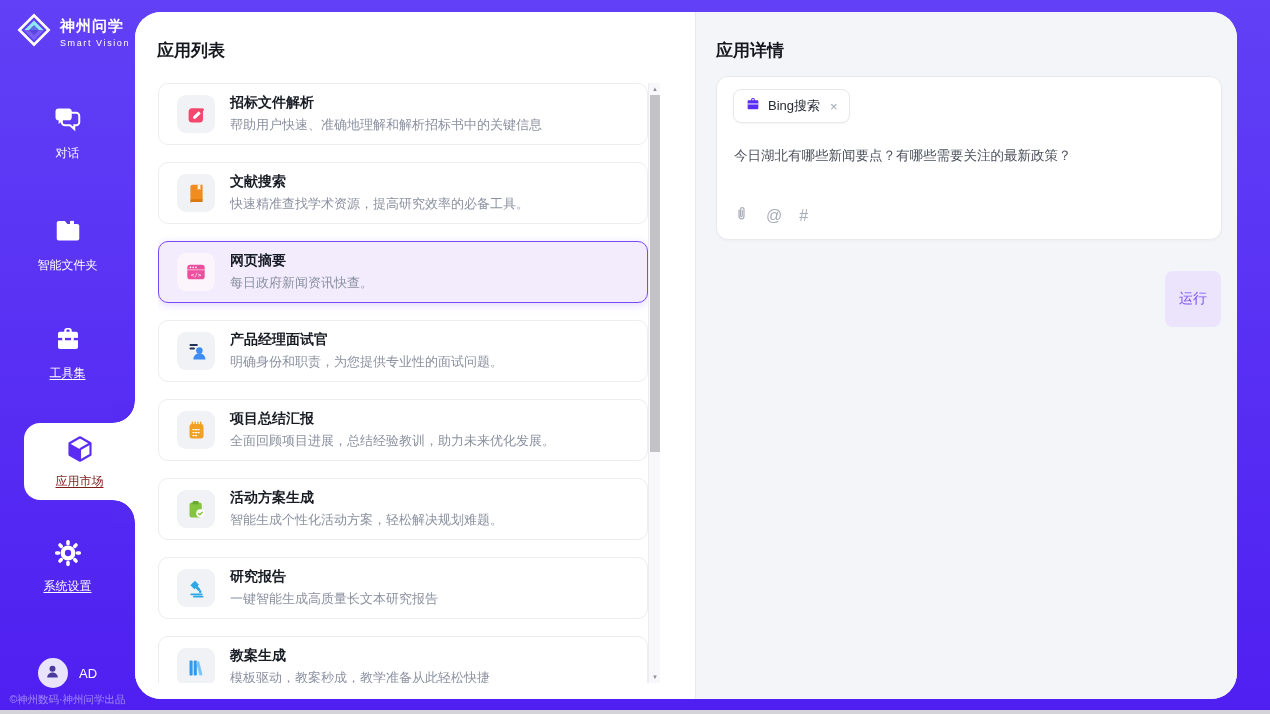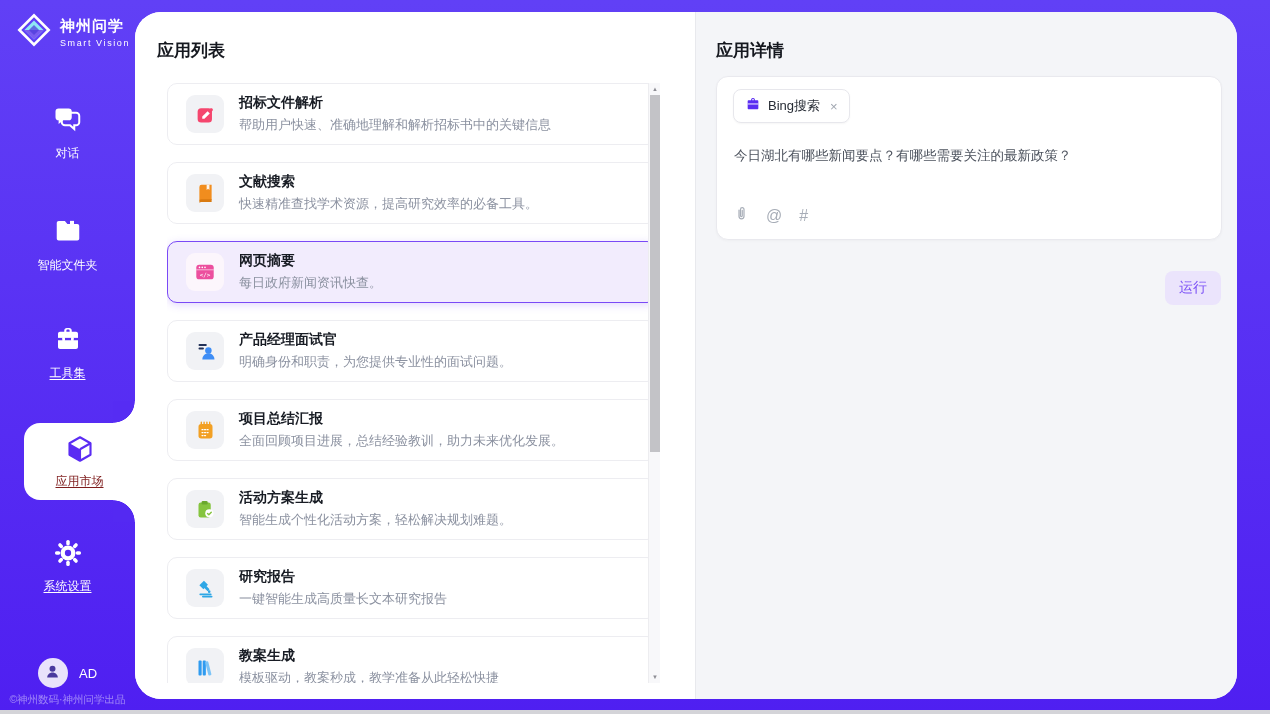--- a/index.html
+++ b/index.html
@@ -29,21 +29,21 @@
   .avatar { width:30px; height:30px; border-radius:50%; background:#e9e3fb; display:flex; align-items:center; justify-content:center; cursor:pointer; }
   .user-name { color:#fff; font-size:13px; }
   .sidebar-footer { position:absolute; bottom:7px; left:0; width:135px; text-align:center; color:rgba(255,255,255,0.45); font-size:10.5px; white-space:nowrap; }
 
   
   .content { position:absolute; left:135px; top:12px; width:1102px; height:687px; background:#fff; border-radius:26px; overflow:hidden; display:flex; z-index:5;gap:12px; }
 
   
   .left-panel { width:548px; background:#fff; position:relative; flex:none; }
   .panel-title { position:absolute; top:27px; left:22px; font-size:17px; font-weight:bold; color:#15181f; }
-  .app-list { position:absolute; top:71px; left:32px; width:490px; height:600px; overflow:hidden; }
+  .app-list { position:absolute; top:71px; left:23px; width:490px; height:600px; overflow:hidden; }
   .card { height:62px; margin-bottom:17px; border:1px solid #ededf1; border-radius:10px; background:#fff; display:flex; align-items:center; padding-left:18px; cursor:pointer; }
   .card.selected { background:#f2ecfd; border-color:#7a49f6; box-shadow:0 2px 8px rgba(122,73,246,.22); }
   .tile { width:38px; height:38px; border-radius:9px; background:#f1f2f5; display:flex; align-items:center; justify-content:center; margin-right:15px; flex:none; }
   .card.selected .tile { background:#fcf6fc; }
   .card-title { font-size:14px; font-weight:bold; color:#181c24; }
   .card-desc { font-size:13px; color:#8b91a0; margin-top:4px; }
 
   
   .scrollbar { position:absolute; top:71px; right:23px; width:12px; height:600px; background:#f8f8fa; border-left:1px solid #ededf0; }
   .scroll-arrow { position:absolute; left:0; width:12px; height:12px; color:#8d8d94; font-size:6px; line-height:12px; text-align:center; cursor:pointer; }
@@ -54,21 +54,21 @@
   
   .right-panel { flex:1; background:#f4f5f8; border-left:1px solid #e8e9ed; position:relative; }
   .detail-card { position:absolute; top:64px; left:20px; right:15px; height:164px; background:#fff; border:1px solid #e9e9ee; border-radius:12px; box-shadow:0 1px 3px rgba(0,0,0,.03); }
   .chip { position:absolute; top:12px; left:16px; height:34px; display:inline-flex; align-items:center; gap:7px; padding:0 11px; background:#fff; border:1px solid #e7e7ec; border-radius:8px; box-shadow:0 1px 2px rgba(0,0,0,.04); cursor:pointer; }
   .chip-label { font-size:13px; color:#262b34; }
   .chip-close { font-size:13px; color:#a0a6b0; margin-left:3px; cursor:pointer; }
   .query-text { position:absolute; top:69px; left:17px; right:20px; font-size:13.5px; color:#4c525d; line-height:1.5; }
   .input-tools { position:absolute; bottom:13px; left:17px; display:flex; align-items:center; gap:17px; color:#a7adb7; }
   .tool-glyph { font-size:16px; color:#a7adb7; cursor:pointer; line-height:1; }
   .run-row { position:absolute; top:259px; right:16px; }
-  .run-btn { background:#ebe4fc; color:#7b50f6; font-size:14px; font-family:inherit; padding:8px 14px; border:none; border-radius:8px; cursor:pointer; }
+  .run-btn { background:#ebe4fc; color:#7b50f6; font-size:14px; font-family:inherit; padding:19px 14px; border:none; border-radius:8px; cursor:pointer; }
 </style>
 </head>
 <body>
 
 <div class="sidebar">
 
   <div class="logo">
     <span>
       <svg width="36" height="36" viewBox="0 0 40 40">
         <g transform="rotate(45 20 20)">

